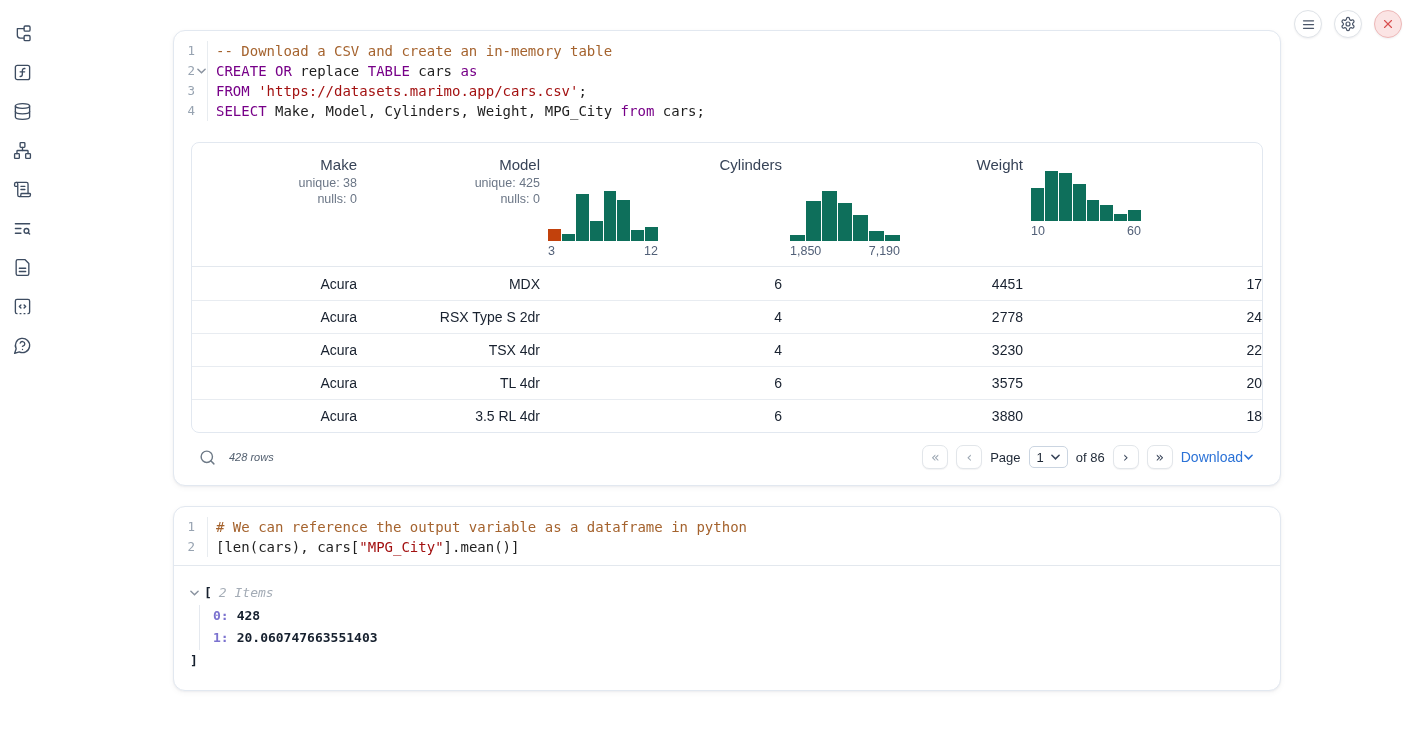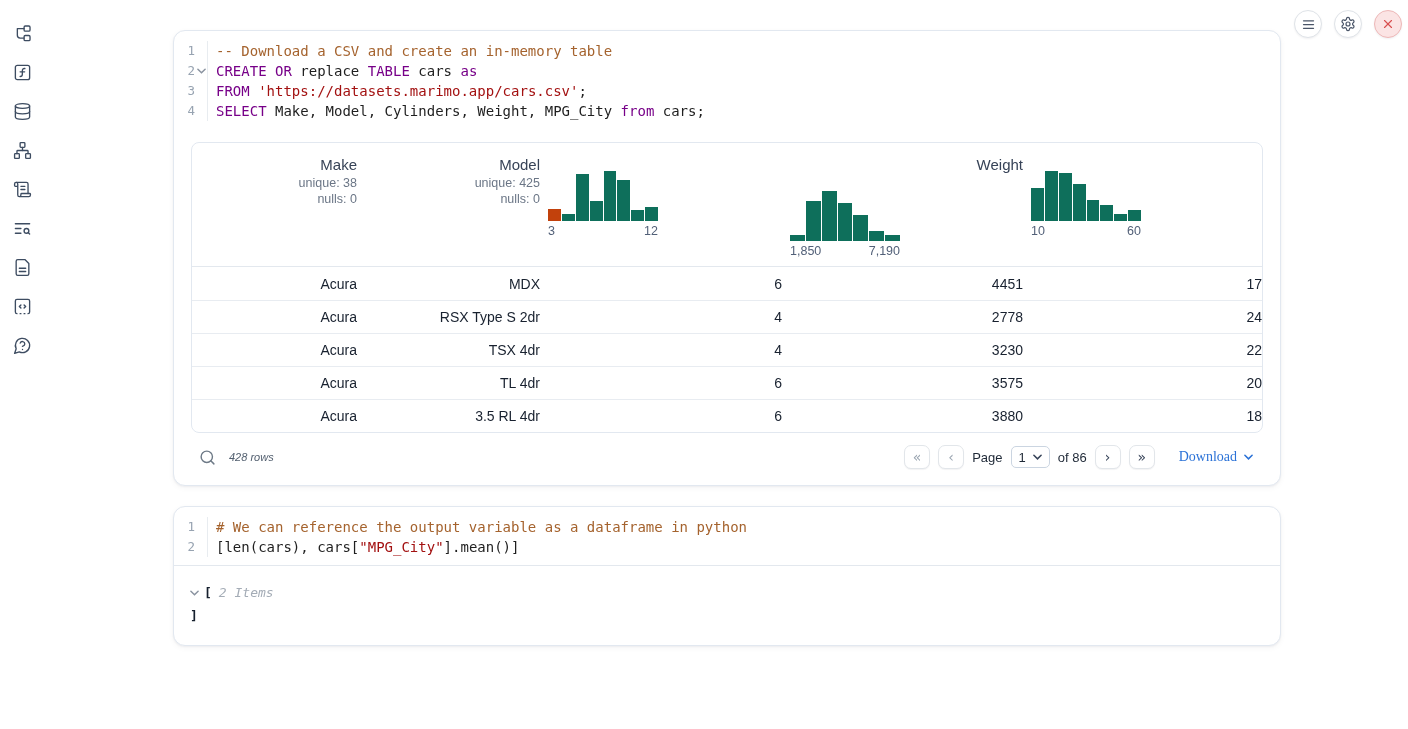--- a/index.html
+++ b/index.html
@@ -73,22 +73,22 @@
   .pager { margin-left:auto; display:flex; align-items:center; gap:8px; }
   .pg-btn { width:26px; height:24px; border:1px solid #e2e6ea; border-radius:7px; background:#fff;
     display:flex; align-items:center; justify-content:center; font-size:14px; cursor:pointer;
     box-shadow:0 1px 1px rgba(15,23,42,.05); color:#39455a; font-family:"DejaVu Sans",sans-serif; }
   .pg-btn.disabled { color:#9aa5b1; }
   .pg-label { font-size:13px; color:#1f2937; }
   .pg-select { display:flex; align-items:center; gap:7px; border:1px solid #cbd5e1; border-radius:5px;
     height:22px; padding:0 7px; font-size:13px; color:#1f2937; background:#fff; cursor:pointer; }
   .pg-select svg, .download svg { stroke:currentColor; fill:none; stroke-width:1.7; stroke-linecap:round; }
   .pg-select svg { stroke:#39455a; }
-  .download { margin-left:16px; display:flex; align-items:center; gap:7px; color:#2b72d7;
-    font-size:14px; background:none; border:none; cursor:pointer;font-family:Liberation Serif, serif; }
+  .download { margin-left:0; display:flex; align-items:center; gap:1px; color:#2b72d7;
+    font-size:14px; background:none; border:none; cursor:pointer; }
 
   
   .tree { padding:16px 20px 18px 16px; font-family:"DejaVu Sans Mono", monospace;
     font-size:13px; line-height:22.5px; font-weight:600; color:#16202e; }
   .trow { display:flex; align-items:center; }
   .tchev { width:14px; display:flex; align-items:center; color:#8a93a0; cursor:pointer; }
   .titems { color:#a4acb6; font-style:italic; font-weight:400; margin-left:7px; }
   .tentries { margin-left:9px; border-left:1px solid #e5e9ef; padding-left:13px; }
   .tkey { color:#7b72cf; }
   .tval { margin-left:8px; }
@@ -229,20 +229,21 @@
               <span class="cth">Make</span>
               <div class="sum">unique: 38</div>
               <div class="sum">nulls: 0</div>
             </div>
             <div class="th">
               <span class="cth">Model</span>
               <div class="sum">unique: 425</div>
               <div class="sum">nulls: 0</div>
             </div>
             <div class="th">
+              <span class="cth">Cylinders</span>
               <div class="hist">
                 <div class="bar" style="height: 22%; background: rgb(194, 65, 12);"></div>
                 <div class="bar" style="height: 13%; background: rgb(14, 111, 91);"></div>
                 <div class="bar" style="height: 88%; background: rgb(14, 111, 91);"></div>
                 <div class="bar" style="height: 38%; background: rgb(14, 111, 91);"></div>
                 <div class="bar" style="height: 95%; background: rgb(14, 111, 91);"></div>
                 <div class="bar" style="height: 78%; background: rgb(14, 111, 91);"></div>
                 <div class="bar" style="height: 20%; background: rgb(14, 111, 91);"></div>
                 <div class="bar" style="height: 26%; background: rgb(14, 111, 91);"></div>
               </div>
@@ -381,19 +382,23 @@
     <div class="tree">
         <div class="trow">
           <span class="tchev">
             <svg width="9" height="6" viewBox="0 0 10 6" style="display:block">
               <path d="M1 1l4 4 4-4" fill="none" stroke="currentColor" stroke-width="1.6" stroke-linecap="round"></path>
             </svg>
           </span>
           <span class="tbracket">[</span>
           <span class="titems">2 Items</span>
         </div>
+        <div class="tentries">
+          <div class="tentry"><span class="tkey">0:</span><span class="tval">428</span></div>
+          <div class="tentry"><span class="tkey">1:</span><span class="tval">20.060747663551403</span></div>
+        </div>
         <div class="trow">
           <span class="tbracket">]</span>
         </div>
       </div>
   </section>
 
 </main>
 
 </body></html>

